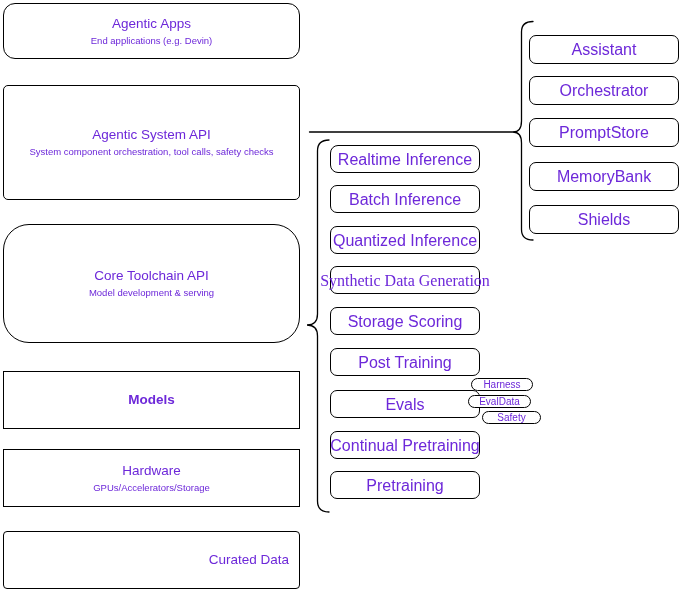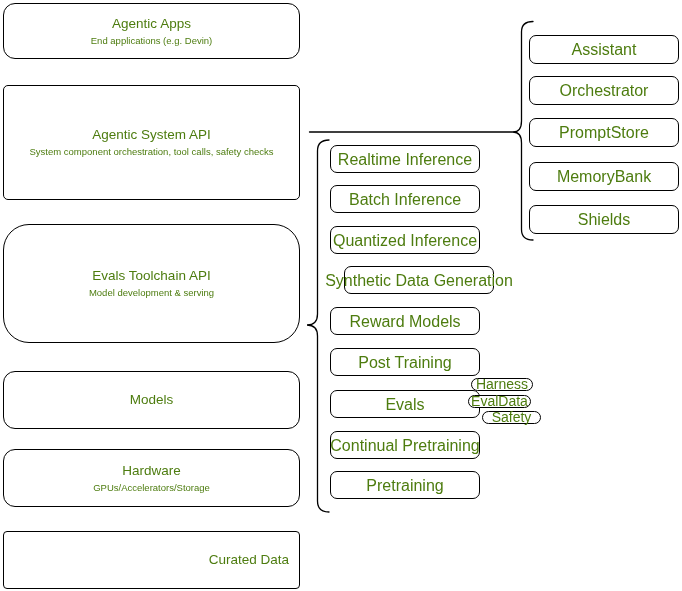--- a/index.html
+++ b/index.html
@@ -1,38 +1,38 @@
 <!DOCTYPE html>
 <html><head>
 <meta charset="utf-8">
 <style>
   html,body{margin:0;padding:0;background:#ffffff;}
   .canvas{
     position:relative;width:682px;height:591px;background:#ffffff;
-    font-family:"Liberation Sans",sans-serif;color:#4d7c0f;overflow:hidden;
+    font-family:"Liberation Sans",sans-serif;color:#6d28d9;overflow:hidden;
   }
   .overlay{position:absolute;left:0;top:0;z-index:1;}
   .overlay path{fill:none;stroke:#000;stroke-width:1.3;stroke-linecap:round;}
   .box{
     position:absolute;background:#fff;border:1.5px solid #000;box-sizing:border-box;
   }
   .lbox{
     z-index:2;display:flex;flex-direction:column;align-items:center;justify-content:center;
     text-align:center;gap:3px;padding:0 10px;
   }
   .ltitle{font-size:13.5px;line-height:16px;white-space:nowrap;}
   .lsub{font-size:9.5px;line-height:12px;}
   .sbox{
     z-index:2;display:flex;align-items:center;justify-content:center;
     font-size:16px;line-height:13px;border-radius:7px;text-align:center;white-space:nowrap;
   }
   .pill{
     position:absolute;z-index:3;background:#fff;border:1.5px solid #000;border-radius:8px;
     box-sizing:border-box;display:flex;align-items:center;justify-content:center;
-    font-size:14px;line-height:11px;white-space:nowrap;
+    font-size:10px;line-height:11px;white-space:nowrap;
   }
 </style>
 </head>
 <body>
 
 <div class="canvas" id="canvas">
 
   <svg class="overlay" width="682" height="591" viewBox="0 0 682 591">
     <path d="M309.5 132 H 513"></path>
     <path d="M533 21.5 Q521.5 21.5 521.5 32 V121 Q521.5 132 513 132 Q521.5 132 521.5 143 V229.5 Q521.5 240 533 240"></path>
@@ -42,40 +42,40 @@
   <div id="left-stack">
       <div class="box lbox" style="left: 3px; top: 3px; width: 297px; height: 56px; border-radius: 12px;">
         <div class="ltitle">Agentic Apps</div>
         <div class="lsub">End applications (e.g. Devin)</div>
       </div>
       <div class="box lbox" style="left: 3px; top: 85px; width: 297px; height: 115px; border-radius: 5px;">
         <div class="ltitle">Agentic System API</div>
         <div class="lsub">System component orchestration, tool calls, safety checks</div>
       </div>
       <div class="box lbox" style="left: 3px; top: 224px; width: 297px; height: 119px; border-radius: 26px;">
-        <div class="ltitle">Evals Toolchain API</div>
+        <div class="ltitle">Core Toolchain API</div>
         <div class="lsub">Model development &amp; serving</div>
       </div>
-      <div class="box lbox" style="left: 3px; top: 371px; width: 297px; height: 58px; border-radius: 12px;">
+      <div class="box lbox" style="left: 3px; top: 371px; width: 297px; height: 58px; border-radius: 0; font-weight: bold;">
         <div class="ltitle">Models</div>
       </div>
-      <div class="box lbox" style="left: 3px; top: 449px; width: 297px; height: 58px; border-radius: 12px;">
+      <div class="box lbox" style="left: 3px; top: 449px; width: 297px; height: 58px; border-radius: 0;">
         <div class="ltitle">Hardware</div>
         <div class="lsub">GPUs/Accelerators/Storage</div>
       </div>
       <div class="box lbox" style="left: 3px; top: 531px; width: 297px; height: 58px; border-radius: 4px; align-items: flex-end;">
         <div class="ltitle">Curated Data</div>
       </div>
     </div>
   <div id="toolchain-stack">
-      <div class="box sbox" style="left: 330px; top: 145px; width: 150px; height: 28px;">Realtime Inference</div>
+      <div class="box sbox" style="left: 330px; top: 145px; width: 150px; height: 28px; border-radius: 8px;">Realtime Inference</div>
       <div class="box sbox" style="left: 330px; top: 185px; width: 150px; height: 28px;">Batch Inference</div>
       <div class="box sbox" style="left: 330px; top: 226px; width: 150px; height: 28px;">Quantized Inference</div>
-      <div class="box sbox" style="left: 344px; top: 266px; width: 150px; height: 28px;">Synthetic Data Generation</div>
-      <div class="box sbox" style="left: 330px; top: 307px; width: 150px; height: 28px;">Reward Models</div>
+      <div class="box sbox" style="left: 330px; top: 266px; width: 150px; height: 28px; font-family: Liberation Serif, serif;">Synthetic Data Generation</div>
+      <div class="box sbox" style="left: 330px; top: 307px; width: 150px; height: 28px;">Storage Scoring</div>
       <div class="box sbox" style="left: 330px; top: 348px; width: 150px; height: 28px;">Post Training</div>
       <div class="box sbox" style="left: 330px; top: 390px; width: 150px; height: 28px;">Evals</div>
       <div class="box sbox" style="left: 330px; top: 431px; width: 150px; height: 28px;">Continual Pretraining</div>
       <div class="box sbox" style="left: 330px; top: 471px; width: 150px; height: 28px;">Pretraining</div>
     </div>
   <div id="system-stack">
       <div class="box sbox" style="left: 529px; top: 35px; width: 150px; height: 29px;">Assistant</div>
       <div class="box sbox" style="left: 529px; top: 76px; width: 150px; height: 29px;">Orchestrator</div>
       <div class="box sbox" style="left: 529px; top: 118px; width: 150px; height: 29px;">PromptStore</div>
       <div class="box sbox" style="left: 529px; top: 162px; width: 150px; height: 29px; text-align: right;">MemoryBank</div>

